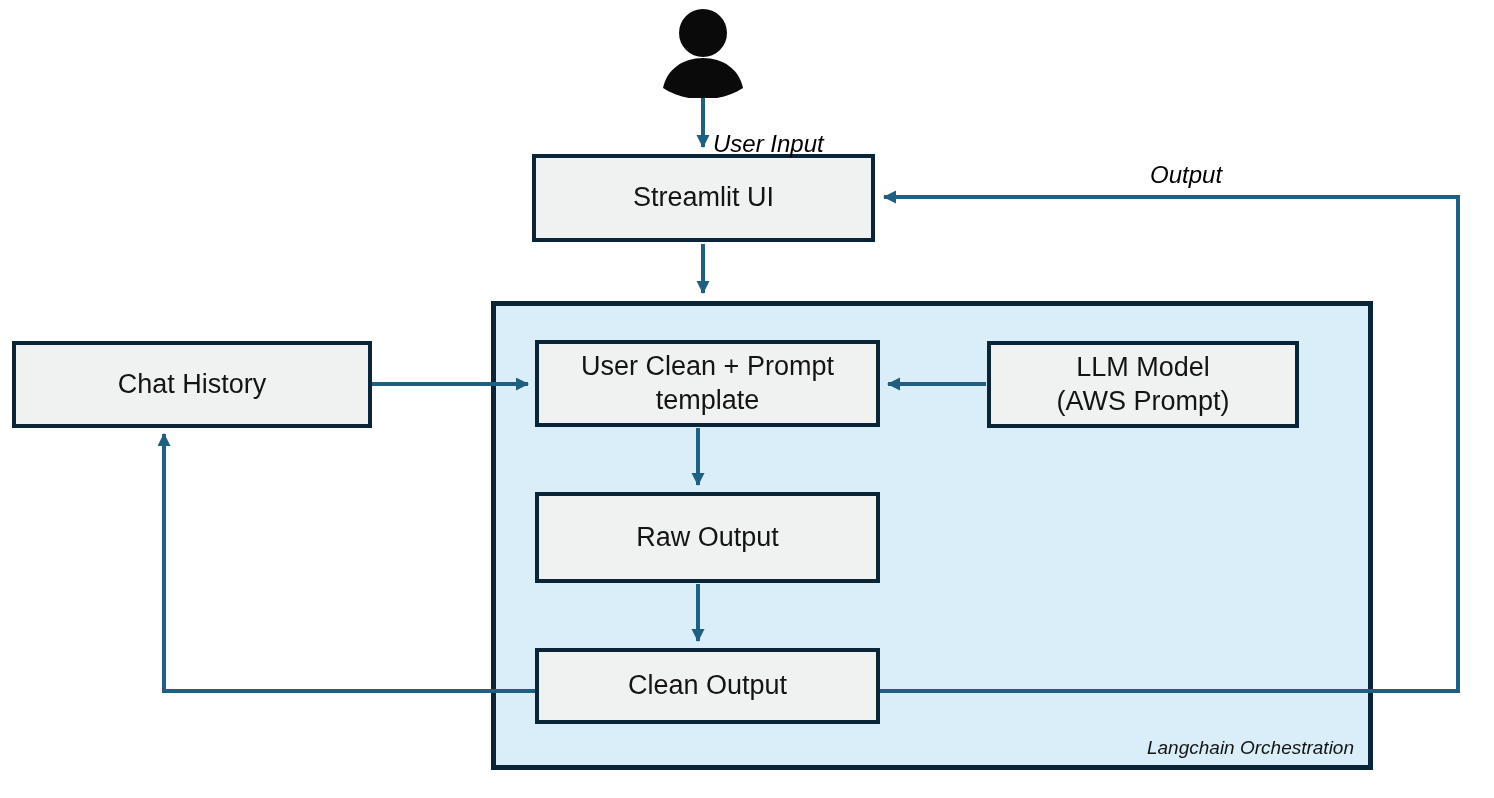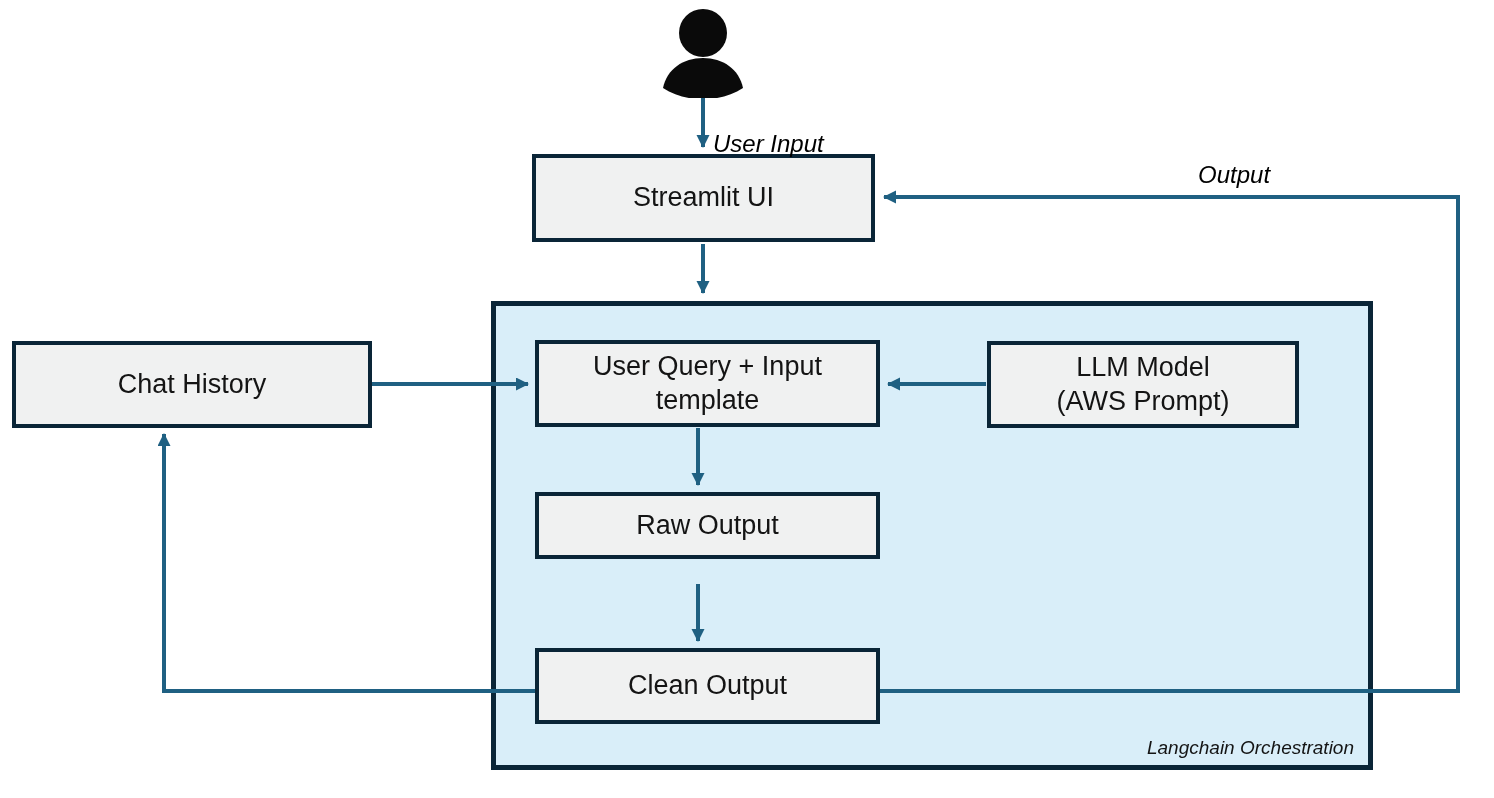--- a/index.html
+++ b/index.html
@@ -40,28 +40,28 @@
     background:var(--node-fill);
     border:4px solid var(--node-border);
     display:flex;flex-direction:column;align-items:center;justify-content:center;
     font-size:27px;line-height:1.25;text-align:left;
     box-sizing:border-box;
   }
   .node-streamlit{left:532px;top:154px;width:343px;height:88px;}
   .node-chat{left:12px;top:341px;width:360px;height:87px;}
   .node-query{left:535px;top:340px;width:345px;height:87px;}
   .node-llm{left:987px;top:341px;width:312px;height:87px;}
-  .node-raw{left:535px;top:492px;width:345px;height:67px;}
+  .node-raw{left:535px;top:492px;width:345px;height:91px;}
   .node-clean{left:535px;top:648px;width:345px;height:76px;}
   .edge-label{
     position:absolute;z-index:4;font-style:italic;font-size:24px;color:#000;
     white-space:nowrap;
   }
   .label-user-input{left:713px;top:100px;margin-top:30px;}
-  .label-output{left:1150px;top:161px;margin-left:48px;}
+  .label-output{left:1150px;top:161px;}
 </style>
 </head>
 <body>
 
 <div class="canvas">
 
   <div class="orch-container">
     <div class="container-label">Langchain Orchestration</div>
   </div>
 
@@ -91,21 +91,21 @@
 
   <div class="node node-streamlit">
     <span>Streamlit UI</span>
   </div>
 
   <div class="node node-chat">
     <span>Chat History</span>
   </div>
 
   <div class="node node-query">
-    <span>User Query + Input</span>
+    <span>User Clean + Prompt</span>
     <span>template</span>
   </div>
 
   <div class="node node-llm">
     <span>LLM Model</span>
     <span>(AWS Prompt)</span>
   </div>
 
   <div class="node node-raw">
     <span>Raw Output</span>

